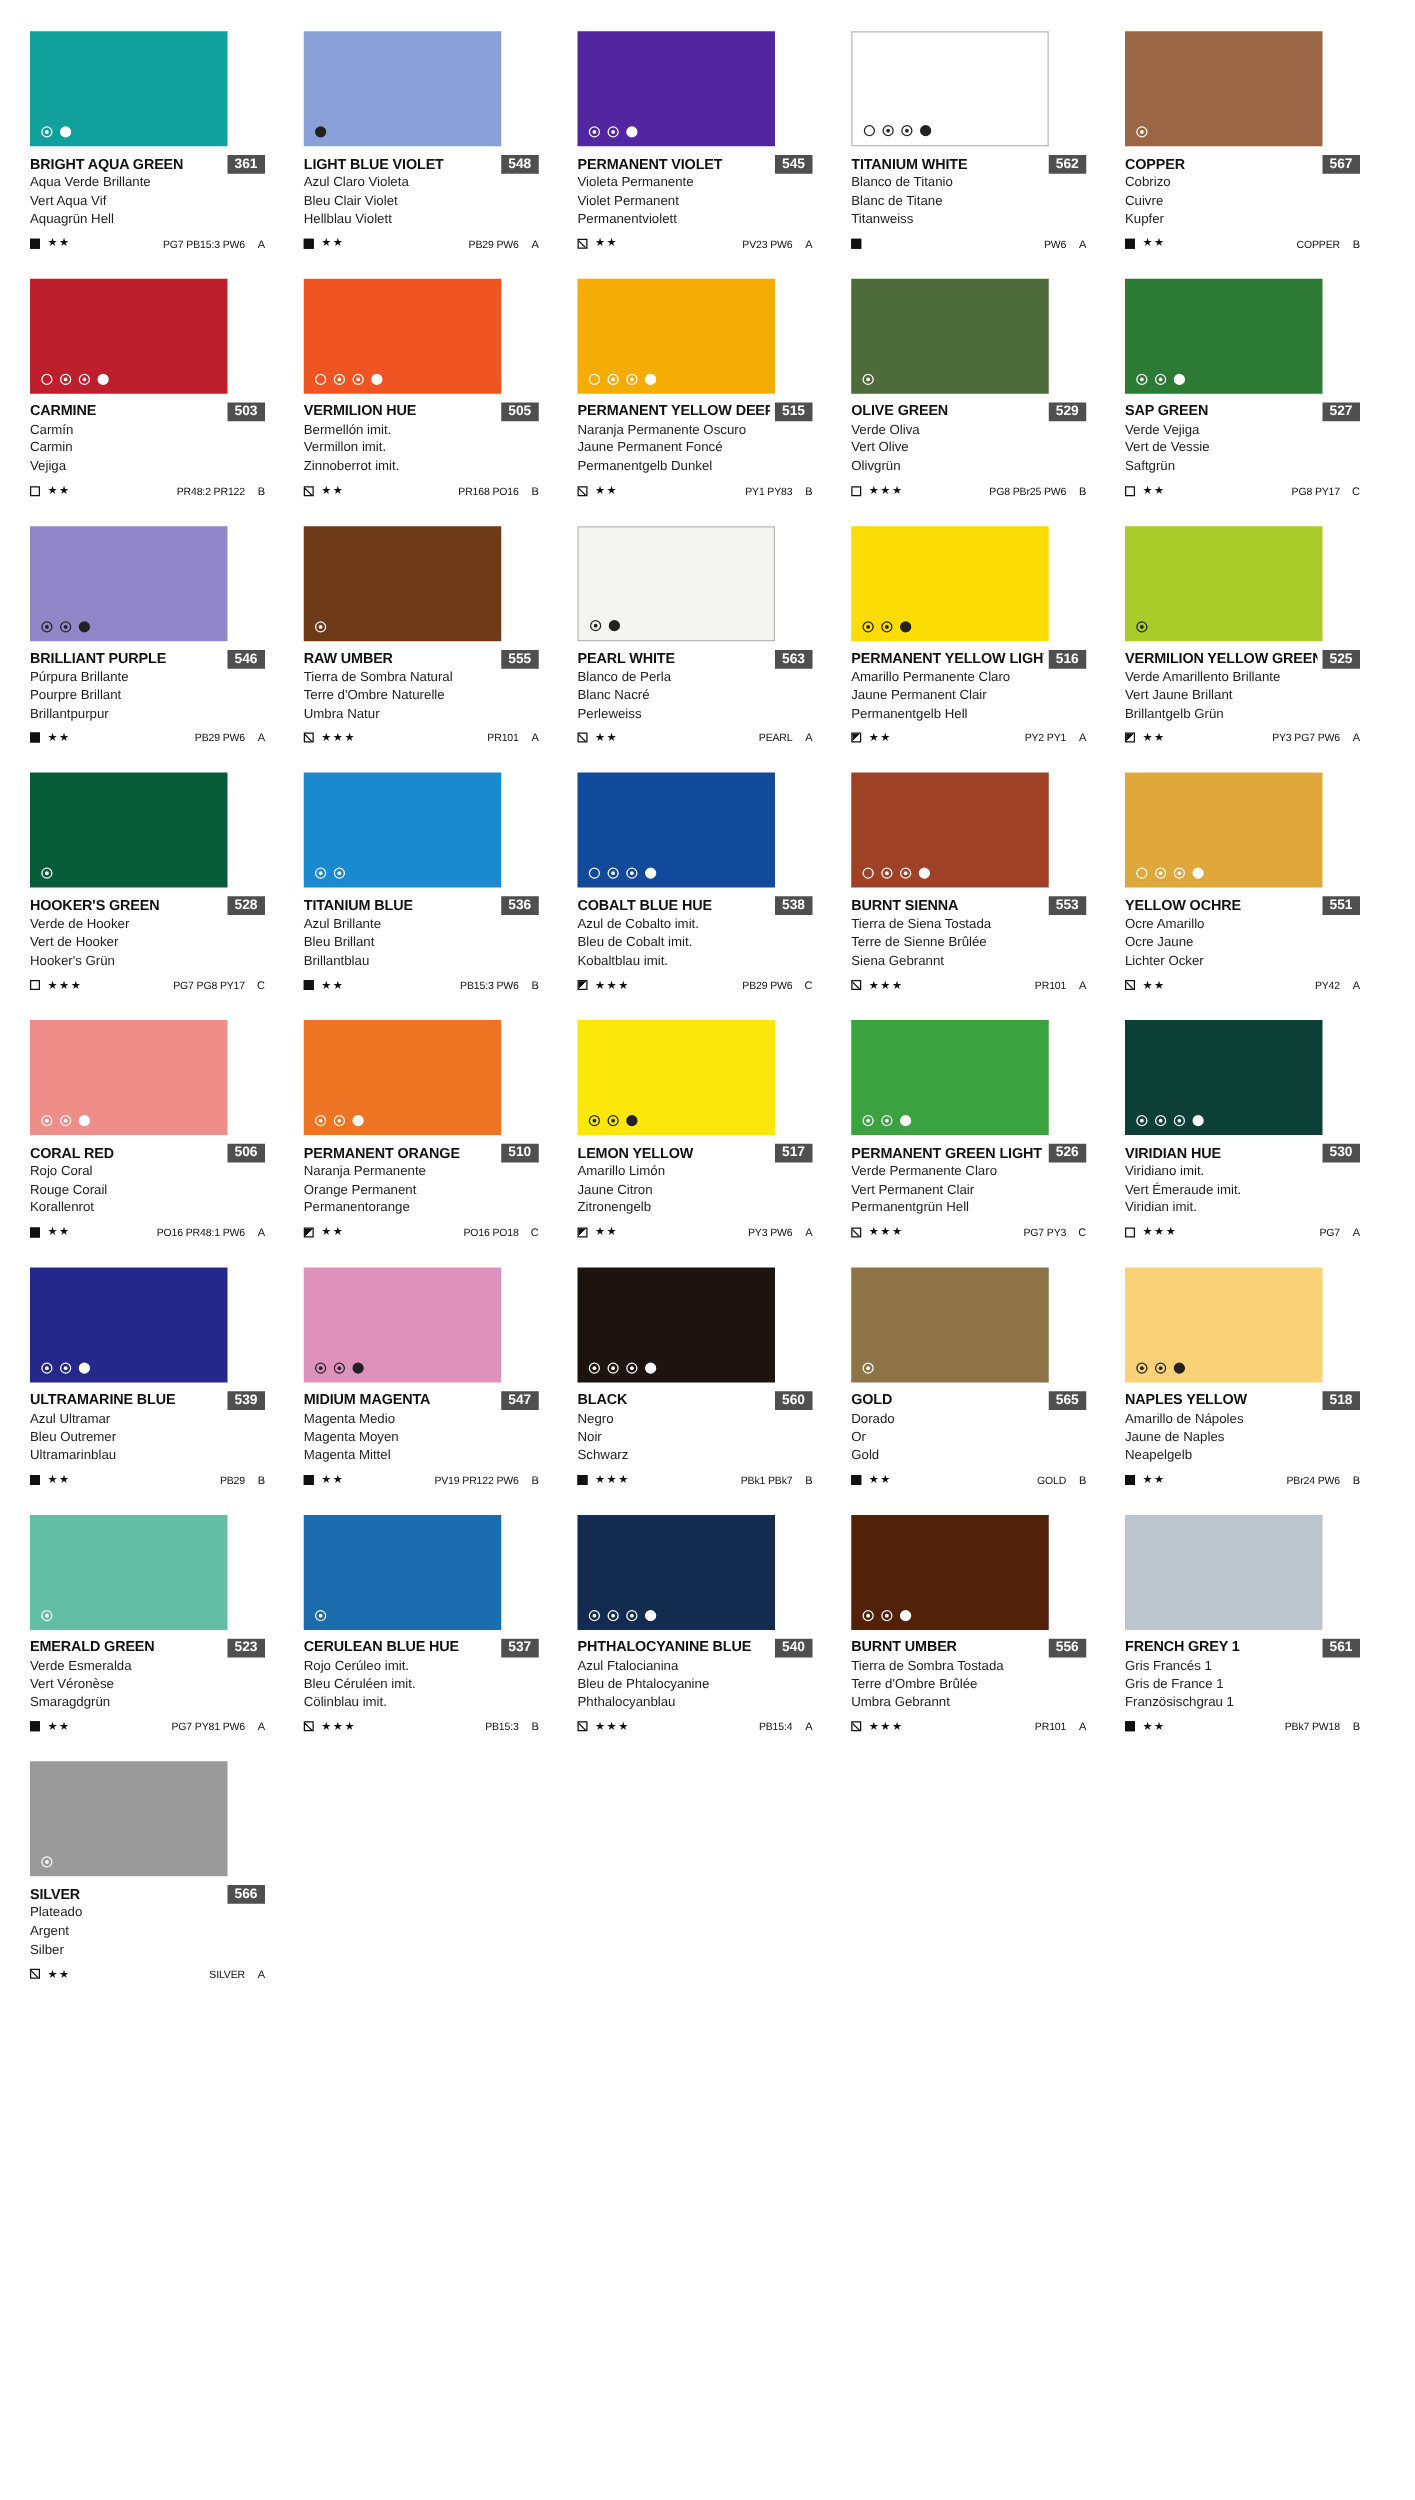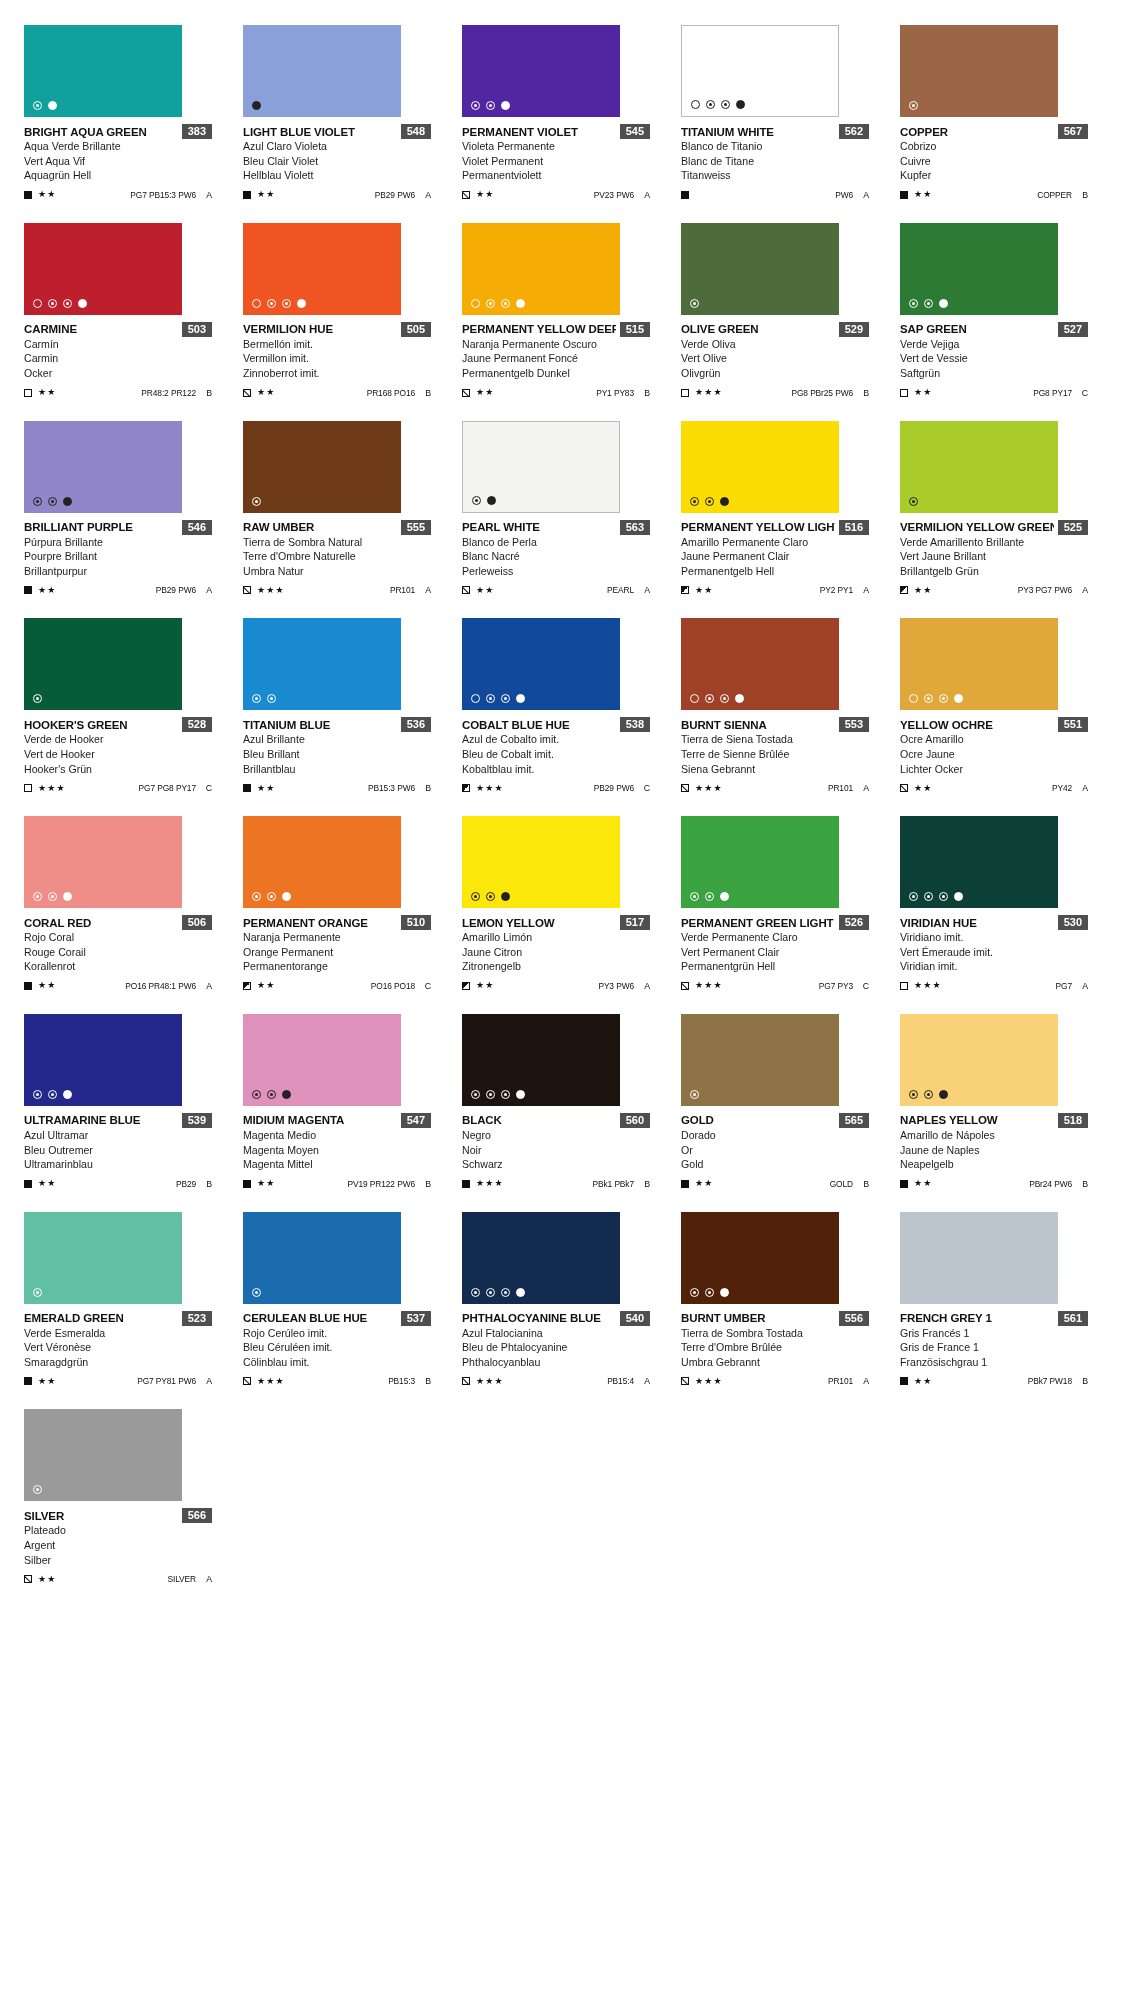--- a/index.html
+++ b/index.html
@@ -118,21 +118,21 @@
   <div class="grid" id="grid">
       <div class="card">
     <div class="swatch" style="background:#11a09b">
       <div class="dots">
             <span class="dot d-ring lt"></span>
             <span class="dot d-full lt"></span>
           </div>
     </div>
     <div class="titlerow">
       <span class="cname">BRIGHT AQUA GREEN</span>
-      <span class="cnum">383</span>
+      <span class="cnum">361</span>
     </div>
     <div class="tr">Aqua Verde Brillante</div>
     <div class="tr">Vert Aqua Vif</div>
     <div class="tr">Aquagrün Hell</div>
     <div class="footer">
       <span class="lf full"></span>
       <span class="stars">★★</span>
       <span class="pig">PG7 PB15:3 PW6</span>
       <span class="series">A</span>
     </div>
@@ -230,21 +230,21 @@
             <span class="dot d-ring lt"></span>
             <span class="dot d-full lt"></span>
           </div>
     </div>
     <div class="titlerow">
       <span class="cname">CARMINE</span>
       <span class="cnum">503</span>
     </div>
     <div class="tr">Carmín</div>
     <div class="tr">Carmin</div>
-    <div class="tr">Ocker</div>
+    <div class="tr">Vejiga</div>
     <div class="footer">
       <span class="lf open"></span>
       <span class="stars">★★</span>
       <span class="pig">PR48:2 PR122</span>
       <span class="series">B</span>
     </div>
   </div>
       <div class="card">
     <div class="swatch" style="background:#ee5523">
       <div class="dots">

